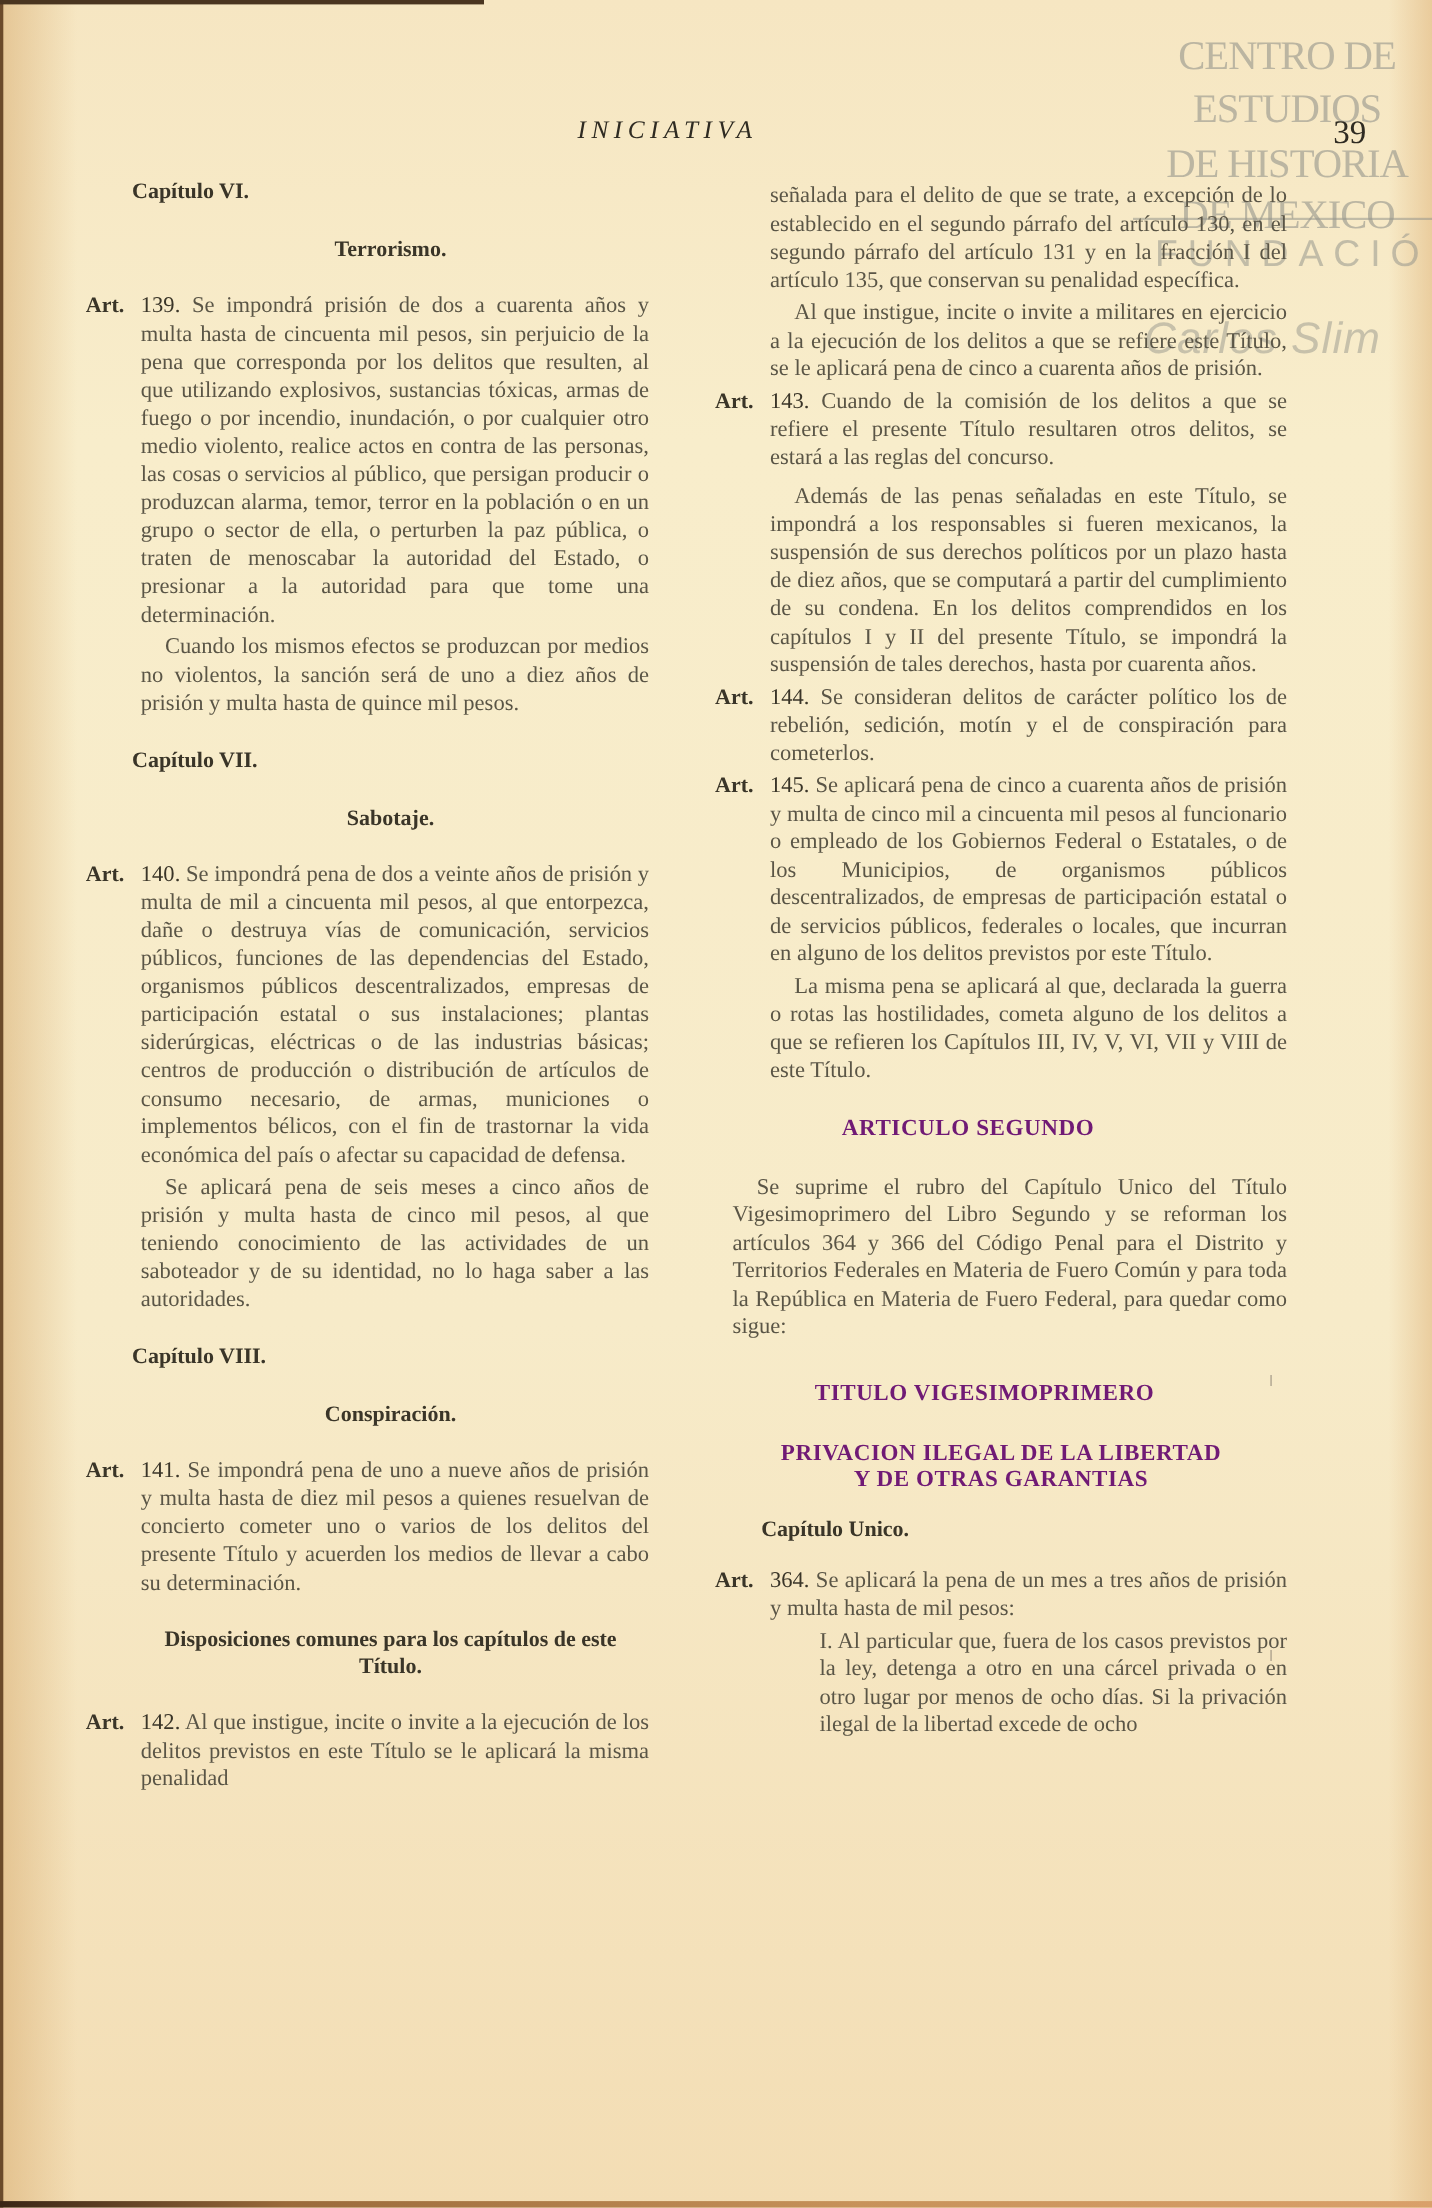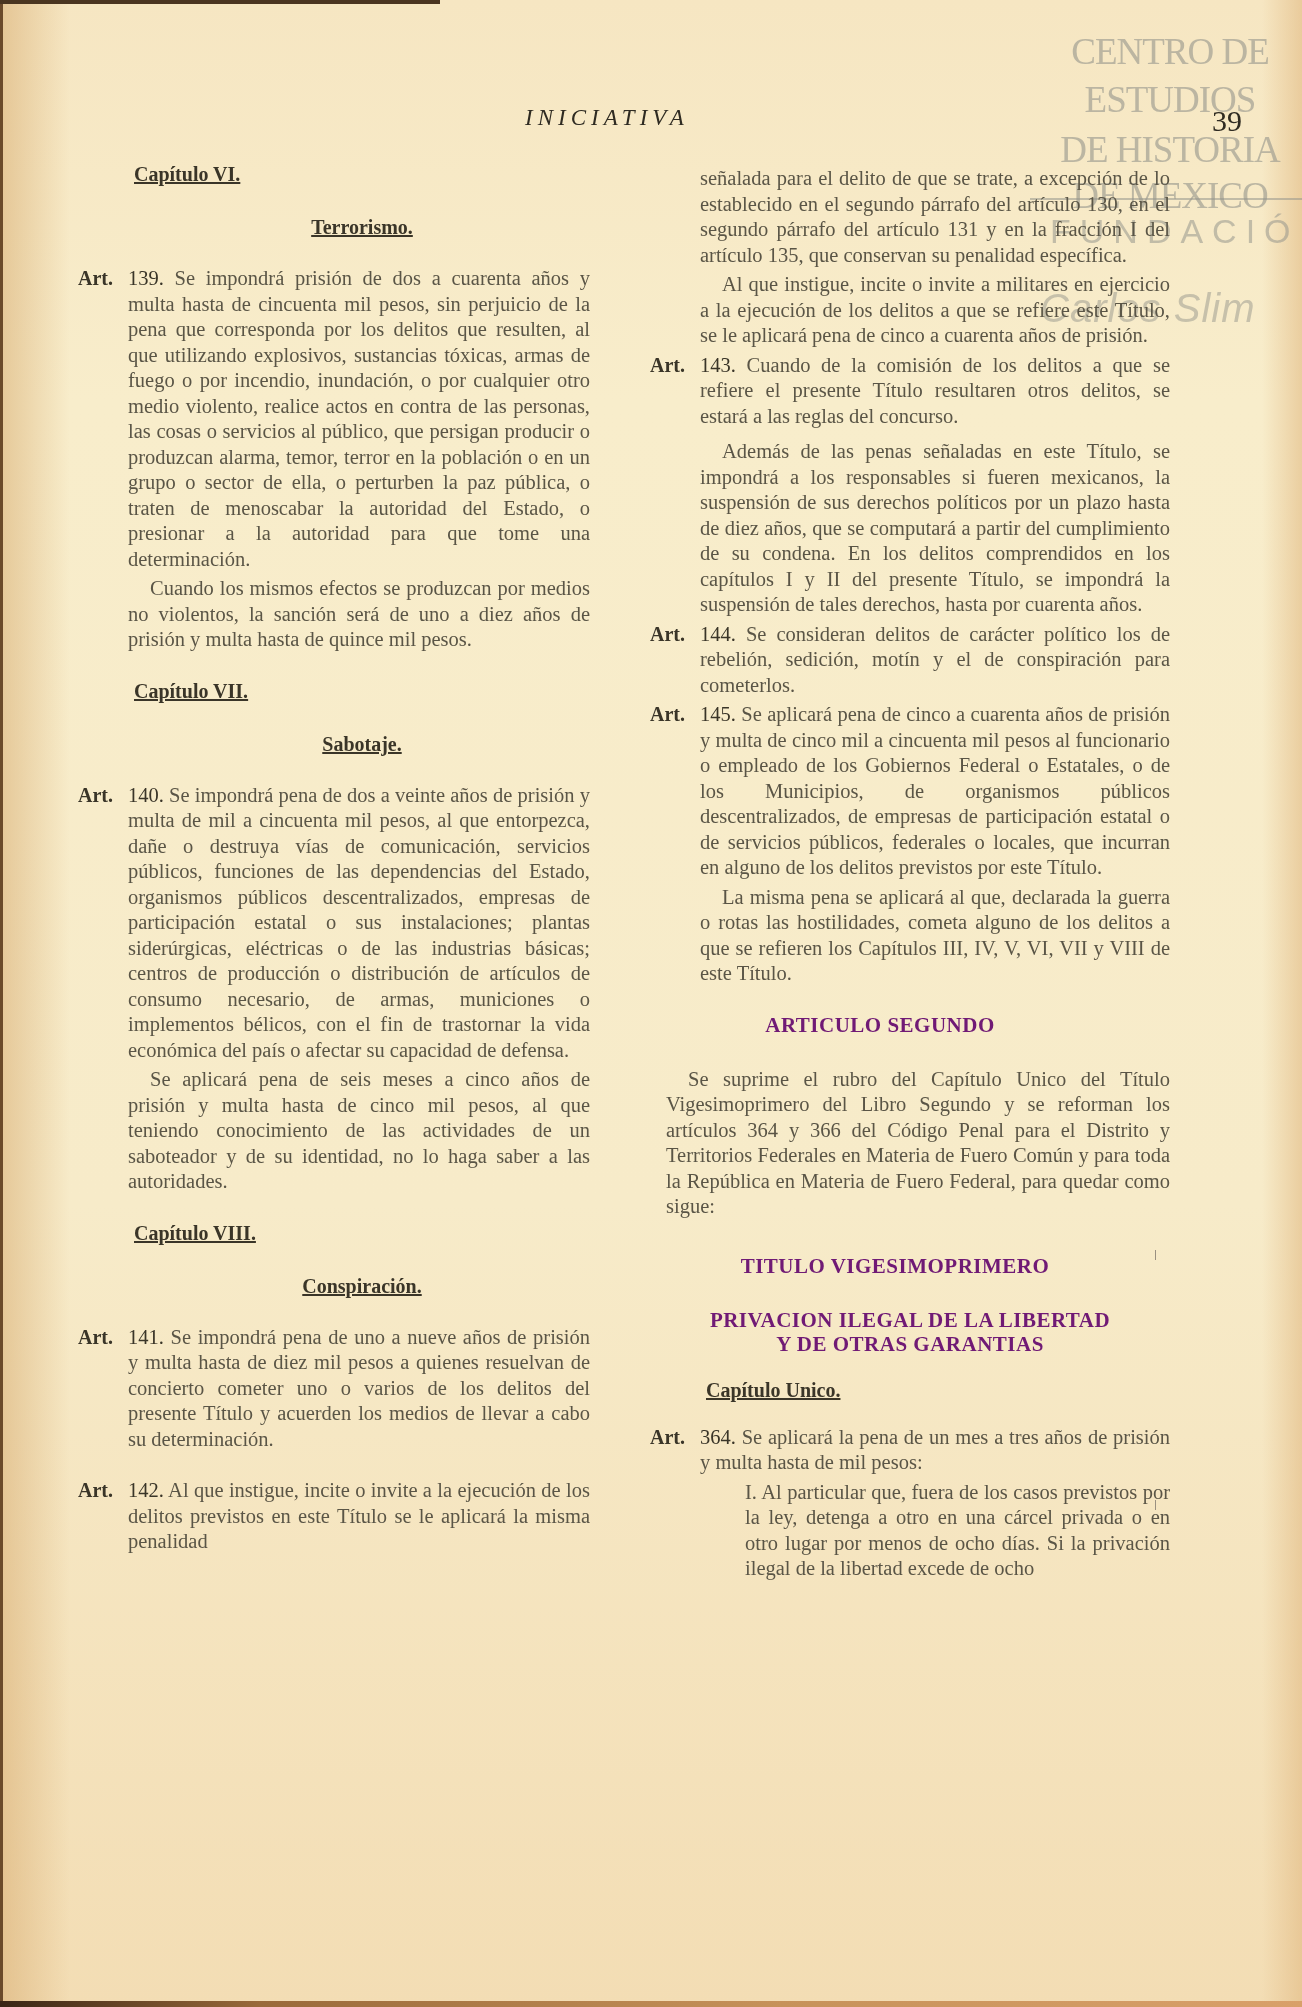--- a/index.html
+++ b/index.html
@@ -26,21 +26,21 @@
   .page-number {
     position: absolute; top: 104px; left: 1212px; font-size: 30px; color: #2f2b22;
   }
 
   .col { position: absolute; top: 160px; width: 512px; }
   .col-left { left: 78px; }
   .col-right { left: 650px; width: 520px; top: 166px; }
 
   .heading {
     font-weight: bold; font-size: 20px; color: #3a3528;
-    margin-left: 56px; line-height: 25px; text-decoration: underline;
+    margin-left: 42px; line-height: 25px;
   }
   .heading.chap { margin-top: 0; margin-bottom: 28px; }
   .heading.sub { margin-bottom: 26px; text-align: center; }
 
   .article { display: flex; margin-bottom: 4px; }
   .art-label {
     width: 50px; flex: none; font-weight: bold; font-size: 20px; color: #3a3528;
     line-height: 25.5px; white-space: nowrap;
   }
   .art-body {
@@ -117,20 +117,21 @@
   <div class="spacer-m"></div>
   <div class="heading chap">Capítulo VIII.</div>
   <div class="heading sub">Conspiración.</div>
 
   <div class="article">
     <div class="art-label">Art.</div>
     <div class="art-body"><span class="art-num">141.</span> <span>Se impondrá pena de uno a nueve años de prisión y multa hasta de diez mil pesos a quienes resuelvan de concierto cometer uno o varios de los delitos del presente Título y acuerden los medios de llevar a cabo su determinación.</span></div>
   </div>
 
   <div class="spacer-m"></div>
+  <div class="heading sub">Disposiciones comunes para los capítulos de este Título.</div>
 
   <div class="article">
     <div class="art-label">Art.</div>
     <div class="art-body"><span class="art-num">142.</span> <span>Al que instigue, incite o invite a la ejecución de los delitos previstos en este Título se le aplicará la misma penalidad</span></div>
   </div>
 </div>
 
 <div class="col col-right">
   <div class="para noindent">señalada para el delito de que se trate, a excepción de lo establecido en el segundo párrafo del artículo 130, en el segundo párrafo del artículo 131 y en la fracción I del artículo 135, que conservan su penalidad específica.</div>
   <div class="para">Al que instigue, incite o invite a militares en ejercicio a la ejecución de los delitos a que se refiere este Título, se le aplicará pena de cinco a cuarenta años de prisión.</div>

